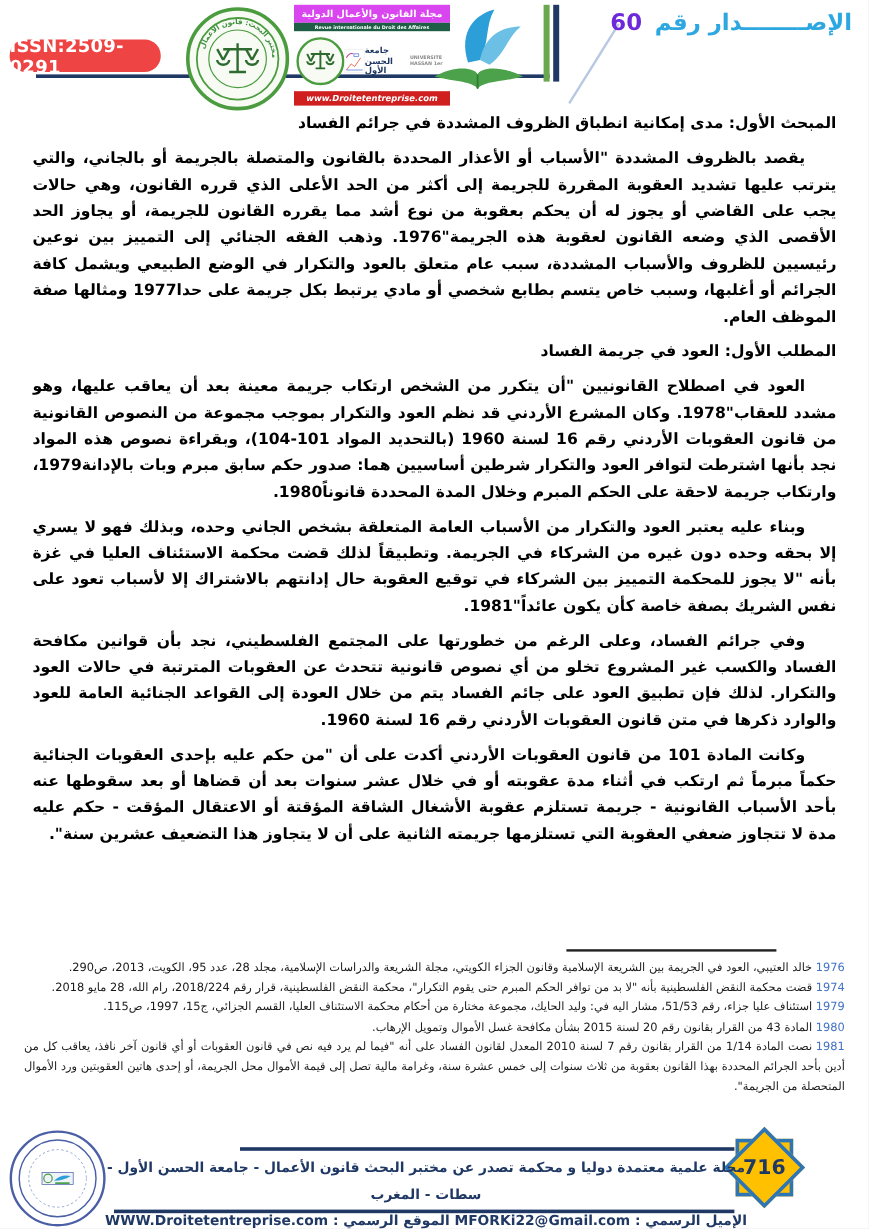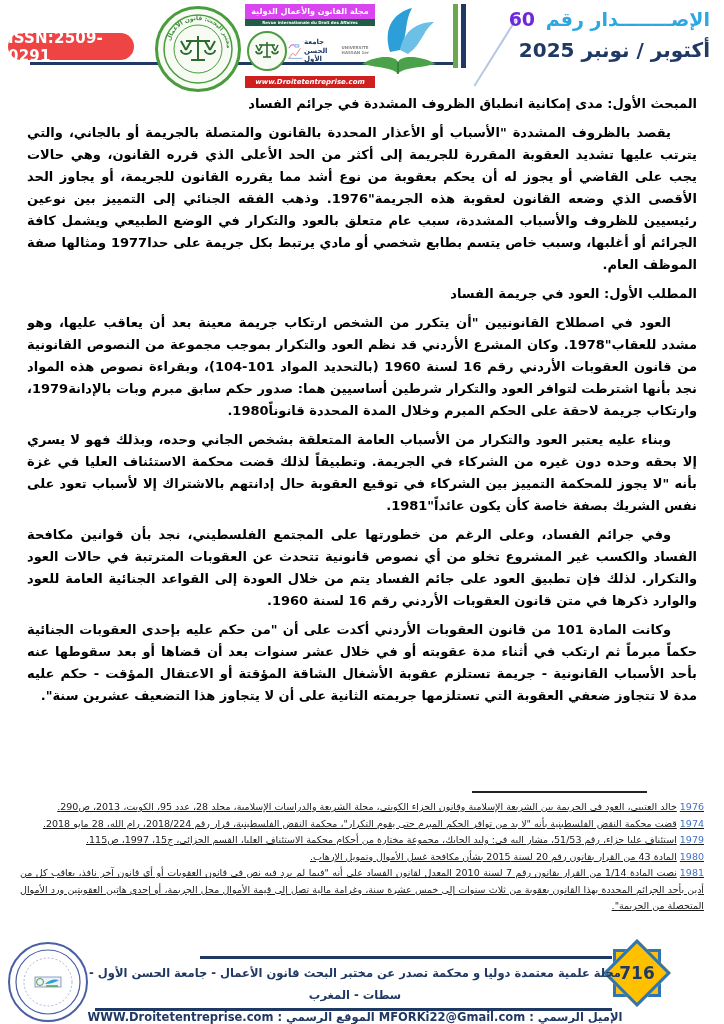--- a/index.html
+++ b/index.html
@@ -51,21 +51,21 @@
   .bodytext{position:absolute;top:93px;left:27px;width:670px;height:664px;overflow:hidden;
             direction:rtl;text-align:justify;color:#000;font-size:13px;line-height:22px;
             font-weight:bold;}
   .bodytext .para{margin:0 0 7px 0;text-indent:26px;}
   .bodytext .bheading{margin:0 0 7px 0;font-weight:bold;}
 
   
   .fn-sep{position:absolute;top:791px;right:77px;width:175px;border-top:2px solid #222;}
   .footnotes{position:absolute;top:799px;left:20px;width:684px;height:136px;overflow:hidden;
              direction:rtl;text-align:justify;font-size:9.5px;line-height:16.5px;color:#1a1a1a;}
-  .fn{margin:0;text-decoration:underline;}
+  .fn{margin:0;}
   .fn-num{color:#4472c4;margin-left:3px;}
 
   
   .footer-line-top{position:absolute;top:956px;left:200px;width:412px;border-top:3px solid #1f3864;}
   .footer-line-bottom{position:absolute;top:1008px;left:95px;width:517px;border-top:3px solid #1f3864;}
   .footer-text{position:absolute;top:962px;left:85px;width:540px;direction:rtl;text-align:center;
                color:#1f3864;font-weight:bold;font-size:11.5px;line-height:22px;}
   .footer-text .ltr{direction:ltr;unicode-bidi:embed;}
 
   .page-badge{position:absolute;top:938px;left:602px;width:70px;height:70px;}
@@ -154,21 +154,20 @@
     <div class="issue-block">
       <div class="issue-bars">
         <div class="bar-navy"></div>
           <div class="bar-green"></div>
       </div>
       <div class="slash"></div>
       <div class="issue-title">
         <span>الإصــــــــدار رقم</span>
         <span class="num">60</span>
       </div>
-      <div class="issue-date">أكتوبر / نونبر 2025</div>
     </div>
   </div>
 
   <div class="bodytext">
     <p class="bheading">المبحث الأول: مدى إمكانية انطباق الظروف المشددة في جرائم الفساد</p>
     <p class="para">يقصد بالظروف المشددة "الأسباب أو الأعذار المحددة بالقانون والمتصلة بالجريمة أو بالجاني، والتي يترتب عليها تشديد العقوبة المقررة للجريمة إلى أكثر من الحد الأعلى الذي قرره القانون، وهي حالات يجب على القاضي أو يجوز له أن يحكم بعقوبة من نوع أشد مما يقرره القانون للجريمة، أو يجاوز الحد الأقصى الذي وضعه القانون لعقوبة هذه الجريمة"1976. وذهب الفقه الجنائي إلى التمييز بين نوعين رئيسيين للظروف والأسباب المشددة، سبب عام متعلق بالعود والتكرار في الوضع الطبيعي ويشمل كافة الجرائم أو أغلبها، وسبب خاص يتسم بطابع شخصي أو مادي يرتبط بكل جريمة على حدا1977 ومثالها صفة الموظف العام.</p>
     <p class="bheading">المطلب الأول: العود في جريمة الفساد</p>
     <p class="para">العود في اصطلاح القانونيين "أن يتكرر من الشخص ارتكاب جريمة معينة بعد أن يعاقب عليها، وهو مشدد للعقاب"1978. وكان المشرع الأردني قد نظم العود والتكرار بموجب مجموعة من النصوص القانونية من قانون العقوبات الأردني رقم 16 لسنة 1960 (بالتحديد المواد 101-104)، وبقراءة نصوص هذه المواد نجد بأنها اشترطت لتوافر العود والتكرار شرطين أساسيين هما: صدور حكم سابق مبرم وبات بالإدانة1979، وارتكاب جريمة لاحقة على الحكم المبرم وخلال المدة المحددة قانوناً1980.</p>
     <p class="para">وبناء عليه يعتبر العود والتكرار من الأسباب العامة المتعلقة بشخص الجاني وحده، وبذلك فهو لا يسري إلا بحقه وحده دون غيره من الشركاء في الجريمة. وتطبيقاً لذلك قضت محكمة الاستئناف العليا في غزة بأنه "لا يجوز للمحكمة التمييز بين الشركاء في توقيع العقوبة حال إدانتهم بالاشتراك إلا لأسباب تعود على نفس الشريك بصفة خاصة كأن يكون عائداً"1981.</p>
     <p class="para">وفي جرائم الفساد، وعلى الرغم من خطورتها على المجتمع الفلسطيني، نجد بأن قوانين مكافحة الفساد والكسب غير المشروع تخلو من أي نصوص قانونية تتحدث عن العقوبات المترتبة في حالات العود والتكرار. لذلك فإن تطبيق العود على جائم الفساد يتم من خلال العودة إلى القواعد الجنائية العامة للعود والوارد ذكرها في متن قانون العقوبات الأردني رقم 16 لسنة 1960.</p>

